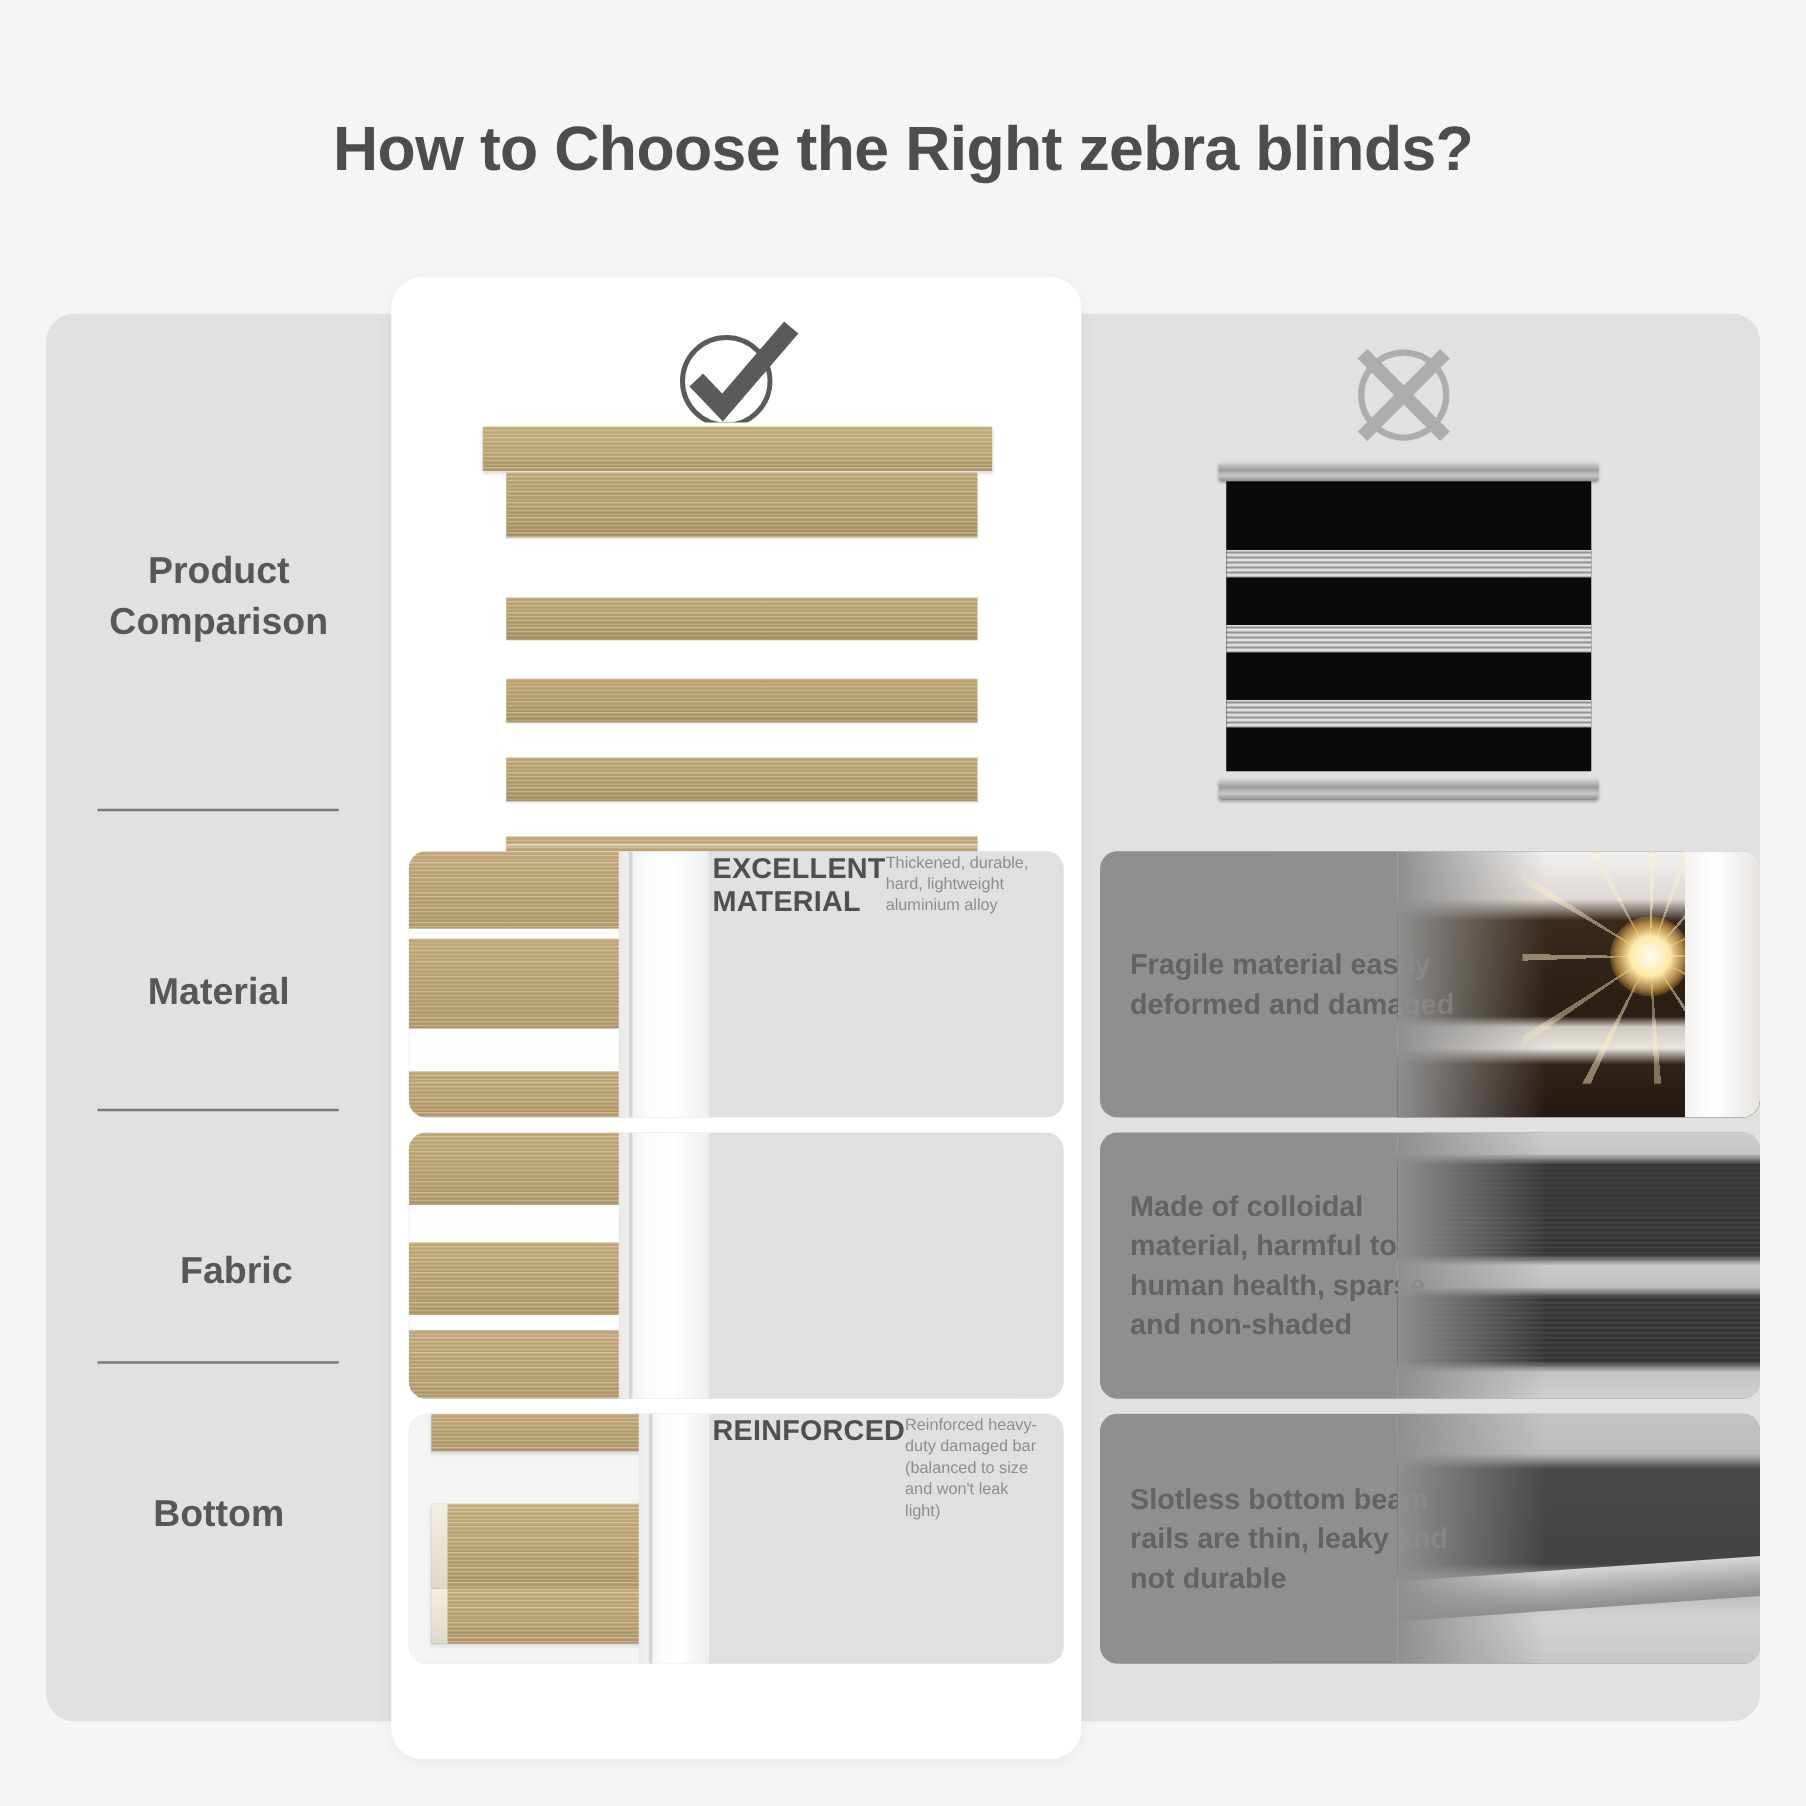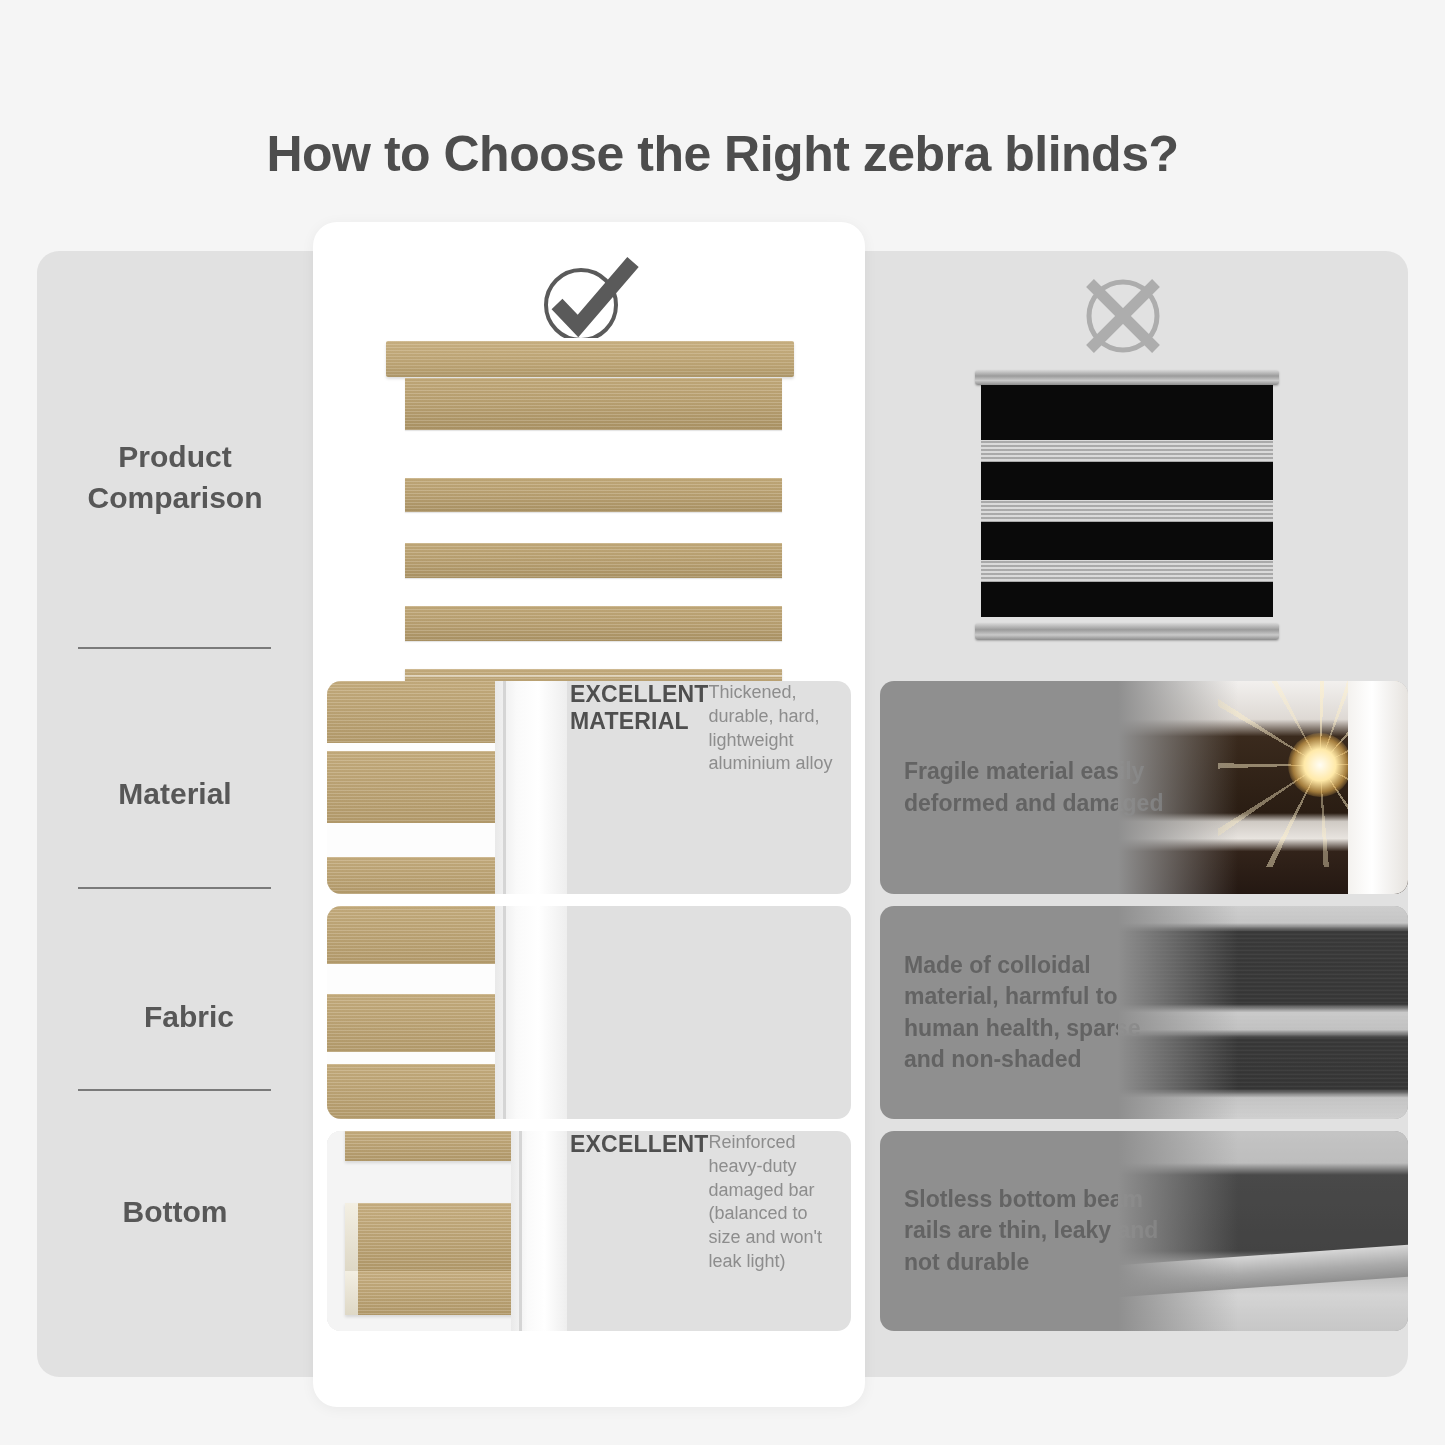--- a/index.html
+++ b/index.html
@@ -19,21 +19,20 @@
   .page-title {
     position: absolute;
     top: 90px;
     left: 0;
     width: 1445px;
     text-align: center;
     font-size: 50px;
     font-weight: bold;
     color: #4d4d4d;
     letter-spacing: -0.5px;
-    margin-top: 35px;
   }
 
   
   .base-card {
     position: absolute;
     left: 37px;
     top: 251px;
     width: 1371px;
     height: 1126px;
     background: #e1e1e1;
@@ -227,21 +226,21 @@
     justify-content: center;
   }
   .good-head {
     font-size: 23px;
     font-weight: bold;
     color: #4f4f4f;
     letter-spacing: 0.2px;
     margin-bottom: 11px;
   }
   .good-body {
-    font-size: 18px;
+    font-size: 13px;
     color: #8d8d8d;
     line-height: 1.32;
   }
 
   
   .bad-text {
     position: absolute;
     left: 24px;
     top: 0;
     width: 275px;
@@ -535,21 +534,21 @@
     <div class="beam-scene">
       <div class="beam-bar" style="top:-6px;height:36px;"></div>
       <div class="beam-bar" style="top:72px;height:68px;"></div>
       <div class="beam-end" style="left:18px;top:72px;height:68px;"></div>
       <div class="beam-bar" style="top:140px;height:44px;"></div>
       <div class="beam-end" style="left:18px;top:140px;height:44px;"></div>
     </div>
     <div class="frame-white" style="width:56px;"></div>
   </div>
   <div class="good-text">
-    <div class="good-head">EXCELLENT</div>
+    <div class="good-head">REINFORCED</div>
     <div class="good-body">Reinforced heavy-duty damaged bar (balanced to size and won't leak light)</div>
   </div>
 </div>
 
 <div class="feat-card bad-card row-y-2">
   <div class="bad-photo">
     <div class="rail-scene"></div>
     <div class="bad-photo-veil" style="background:rgba(143,143,143,0.28);"></div>
     <div class="bad-photo-fade"></div>
   </div>

